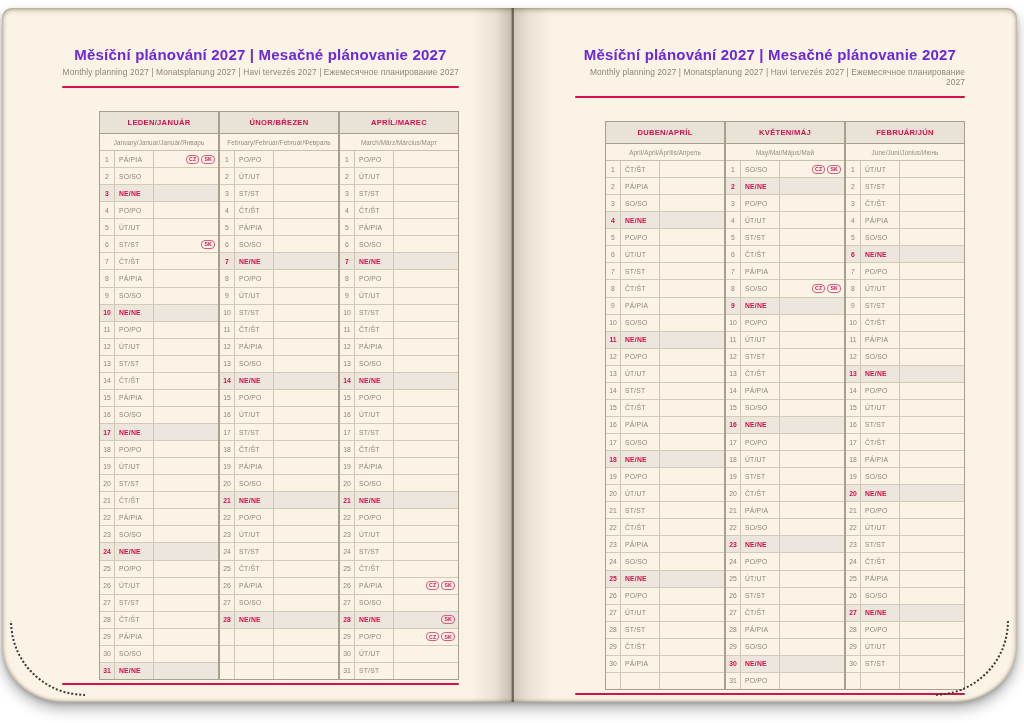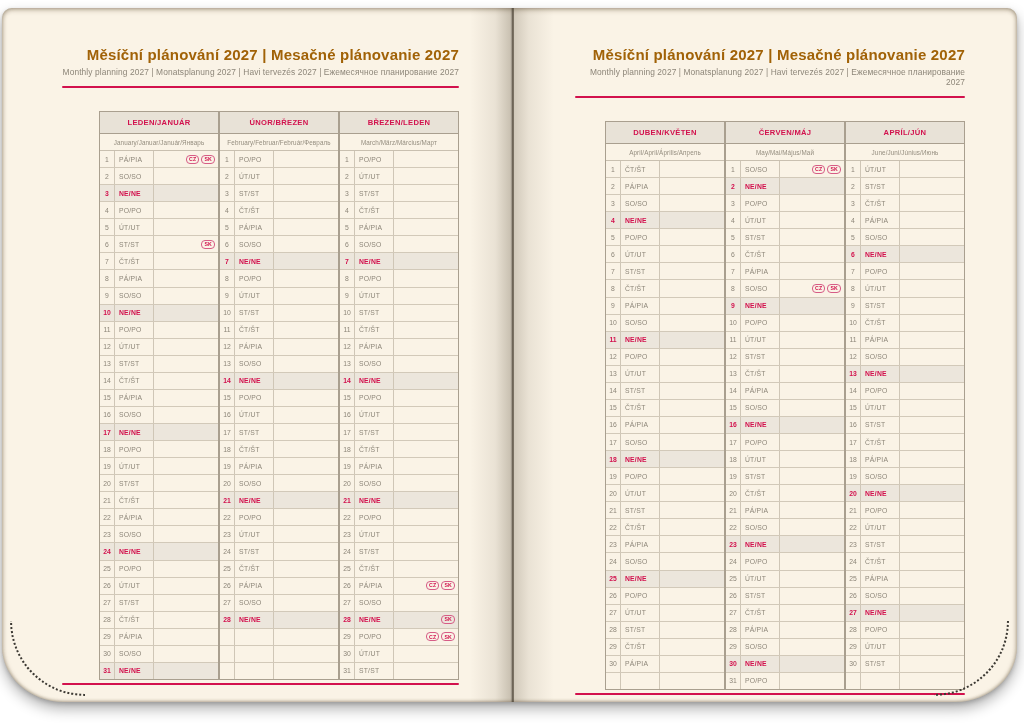--- a/index.html
+++ b/index.html
@@ -16,22 +16,22 @@
   .spine{position:absolute;left:468px;top:0;width:84px;height:100%;
          background:linear-gradient(to right,
             rgba(90,78,58,0) 0%, rgba(90,78,58,.10) 30%, rgba(90,78,58,.30) 48%,
             rgba(60,52,40,.55) 50%, rgba(90,78,58,.25) 53%, rgba(90,78,58,.10) 70%,
             rgba(90,78,58,0) 100%);}
   .spine-line{position:absolute;left:50%;top:0;width:2px;height:100%;
          background:rgba(70,60,45,.55);}
   .page{position:absolute;top:28px;}
   .page-left{left:60px;width:397px;}
   .page-right{left:573px;width:390px;}
-  .ttl{margin:10px 0 0 0;text-align:right;font-size:15px;font-weight:bold;
-       color:#a16207;letter-spacing:.2px;}
+  .ttl{margin:10px 0 0 0;text-align:center;font-size:15px;font-weight:bold;
+       color:#6d28d9;letter-spacing:.2px;}
   .sub{margin-top:4px;text-align:right;font-size:8.4px;color:#8d8679;letter-spacing:.1px;}
   .rule{height:2px;background:#d2114d;border-radius:1px;}
   .rule-top{margin-top:9px;}
   .rule-bottom{margin-top:3px;}
   .months-grid{margin-top:23px;display:flex;justify-content:flex-end;}
   .month-table{width:120px;height:569px;display:flex;flex-direction:column;
        border:1px solid #a99f8f;background:transparent;box-sizing:border-box;}
   .m-header{flex:0 0 21px;background:#e8e2d7;color:#d2114d;font-weight:bold;
        font-size:7.6px;letter-spacing:.3px;display:flex;align-items:center;
        justify-content:center;border-bottom:1px solid #a99f8f;}
@@ -391,21 +391,21 @@
               <div class="cell wd"></div>
               <div class="cell note"></div>
             </div>
             <div class="row">
               <div class="cell num"></div>
               <div class="cell wd"></div>
               <div class="cell note"></div>
             </div>
           </div>
           <div class="month-table">
-            <div class="m-header">BŘEZEN/LEDEN</div>
+            <div class="m-header">APRÍL/MAREC</div>
             <div class="m-sub">March/März/Március/Март</div>
             <div class="row">
               <div class="cell num">1</div>
               <div class="cell wd">PO/PO</div>
               <div class="cell note"></div>
             </div>
             <div class="row">
               <div class="cell num">2</div>
               <div class="cell wd">ÚT/UT</div>
               <div class="cell note"></div>
@@ -567,21 +567,21 @@
         </div>
       <div class="rule rule-bottom"></div>
     </div>
 
     <div class="page page-right">
       <h1 class="ttl">Měsíční plánování 2027 | Mesačné plánovanie 2027</h1>
       <div class="sub">Monthly planning 2027 | Monatsplanung 2027 | Havi tervezés 2027 | Ежемесячное планирование 2027</div>
       <div class="rule rule-top"></div>
       <div class="months-grid">
           <div class="month-table">
-            <div class="m-header">DUBEN/KVĚTEN</div>
+            <div class="m-header">DUBEN/APRÍL</div>
             <div class="m-sub">April/April/Április/Апрель</div>
             <div class="row">
               <div class="cell num">1</div>
               <div class="cell wd">ČT/ŠT</div>
               <div class="cell note"></div>
             </div>
             <div class="row">
               <div class="cell num">2</div>
               <div class="cell wd">PÁ/PIA</div>
               <div class="cell note"></div>
@@ -726,21 +726,21 @@
               <div class="cell wd">PÁ/PIA</div>
               <div class="cell note"></div>
             </div>
             <div class="row">
               <div class="cell num"></div>
               <div class="cell wd"></div>
               <div class="cell note"></div>
             </div>
           </div>
           <div class="month-table">
-            <div class="m-header">ČERVEN/MÁJ</div>
+            <div class="m-header">KVĚTEN/MÁJ</div>
             <div class="m-sub">May/Mai/Május/Май</div>
             <div class="row">
               <div class="cell num">1</div>
               <div class="cell wd">SO/SO</div>
               <div class="cell note">
                 <span class="badge">CZ</span>
                 <span class="badge">SK</span>
               </div>
             </div>
             <div class="row sun">
@@ -891,21 +891,21 @@
               <div class="cell wd">NE/NE</div>
               <div class="cell note"></div>
             </div>
             <div class="row">
               <div class="cell num">31</div>
               <div class="cell wd">PO/PO</div>
               <div class="cell note"></div>
             </div>
           </div>
           <div class="month-table">
-            <div class="m-header">APRÍL/JÚN</div>
+            <div class="m-header">FEBRUÁR/JÚN</div>
             <div class="m-sub">June/Juni/Június/Июнь</div>
             <div class="row">
               <div class="cell num">1</div>
               <div class="cell wd">ÚT/UT</div>
               <div class="cell note"></div>
             </div>
             <div class="row">
               <div class="cell num">2</div>
               <div class="cell wd">ST/ST</div>
               <div class="cell note"></div>

